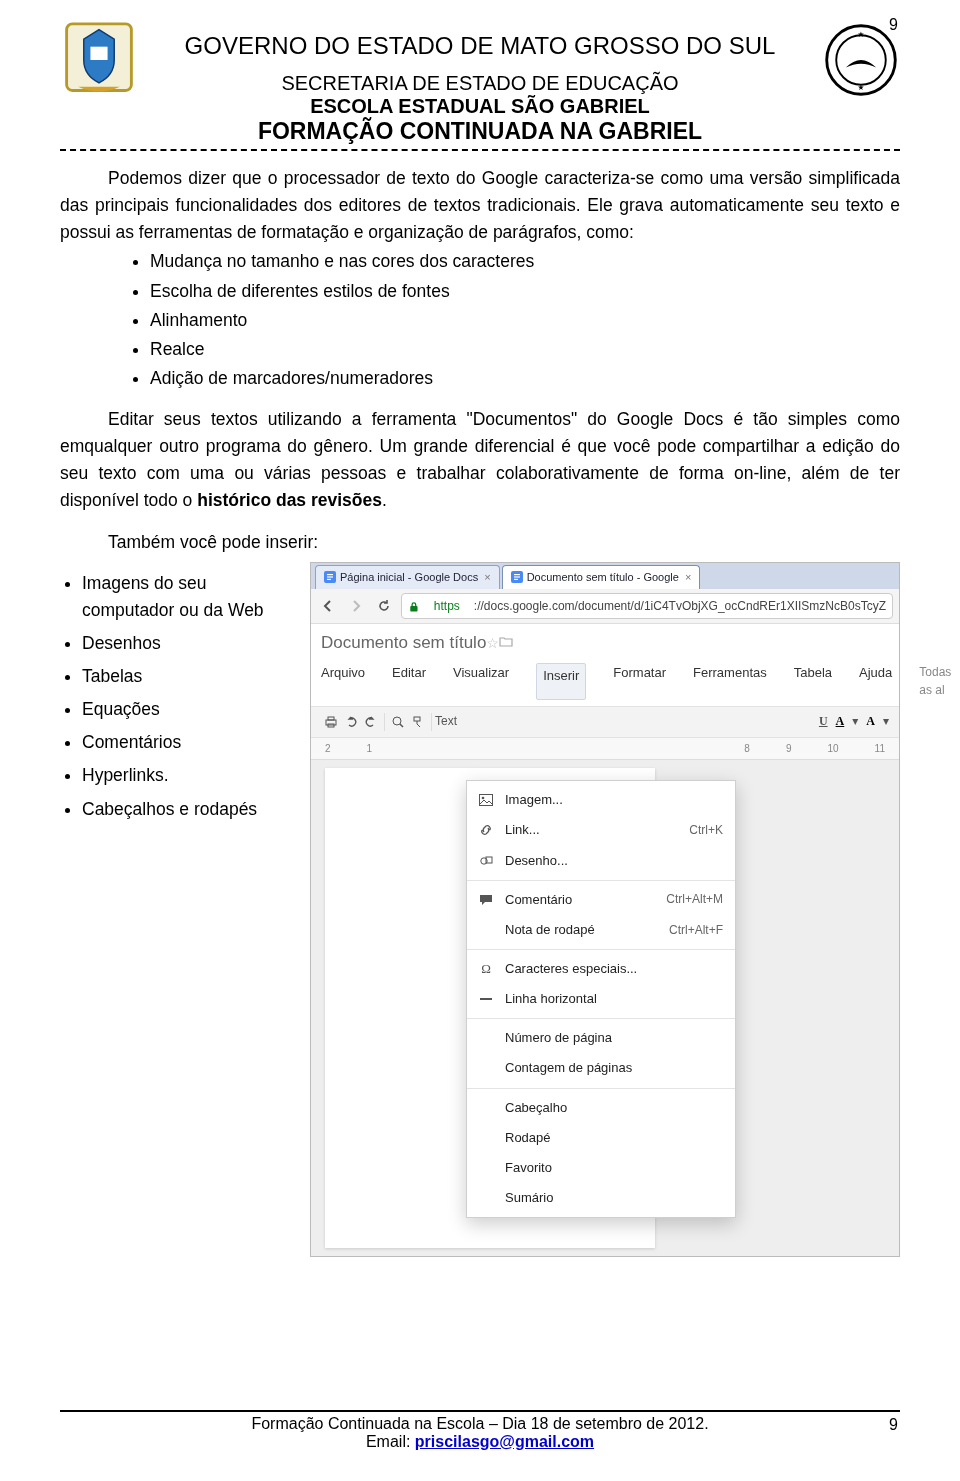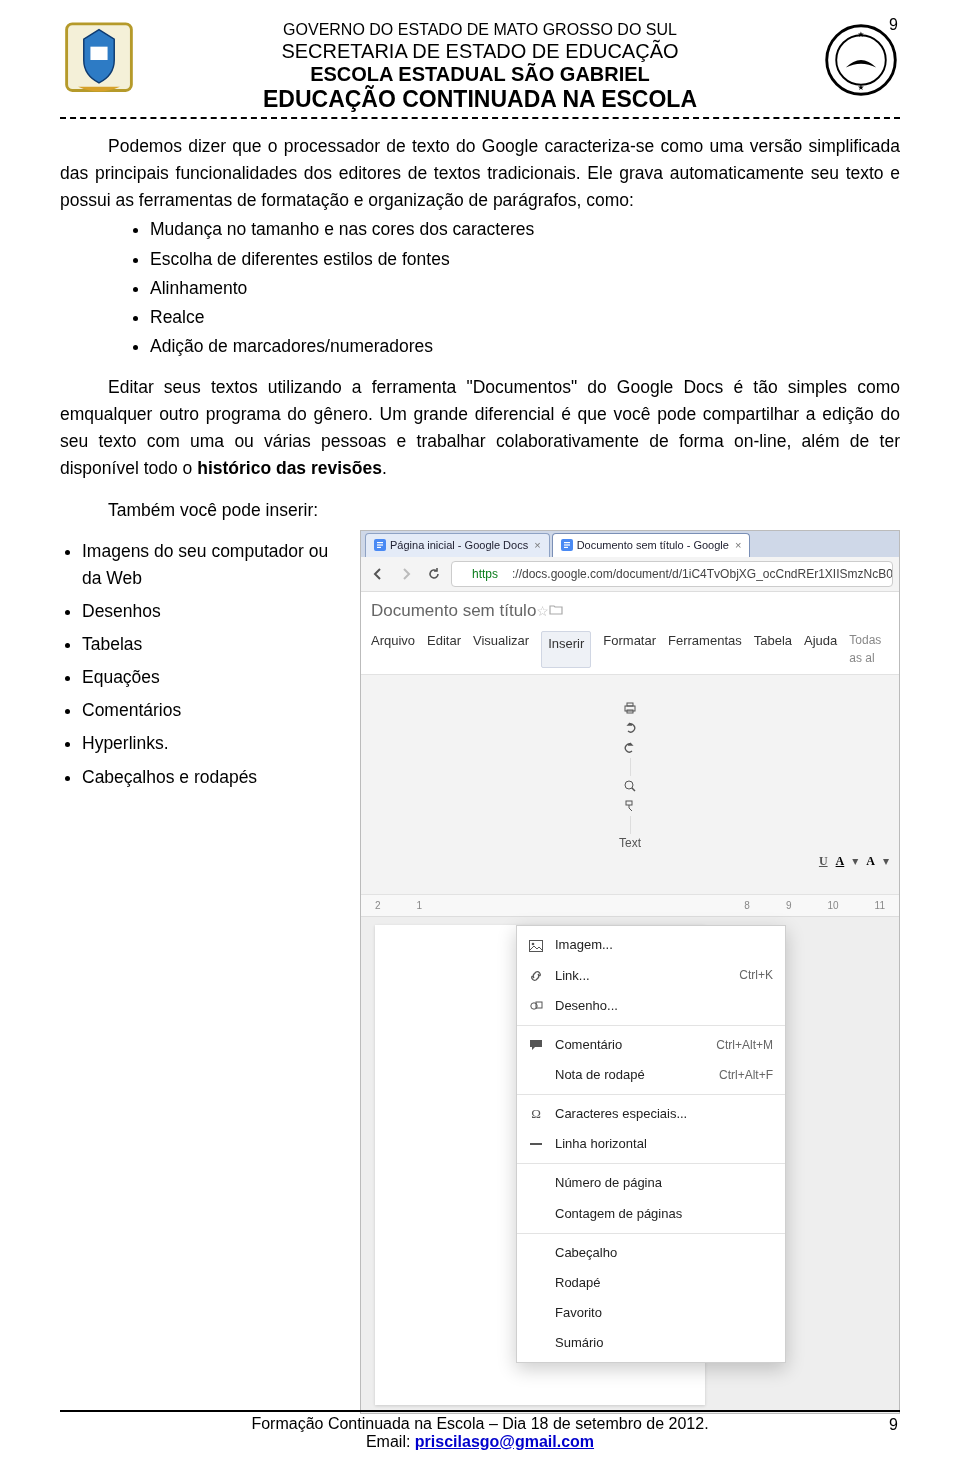--- a/index.html
+++ b/index.html
@@ -24,21 +24,21 @@
   .letterhead {
     display: flex;
     align-items: flex-start;
     gap: 10px;
     margin-bottom: 2px;
   }
   .letterhead-center {
     flex: 1;
     text-align: center;
   }
-  .letterhead-center .l1 { font-size: 16px; margin: 1px; }
+  .letterhead-center .l1 { font-size: 24px; margin: 12px; }
   .letterhead-center .l2 { font-size: 20px; margin: 0; }
   .letterhead-center .l3 { font-size: 20px; font-weight: bold; margin: 0; }
   .letterhead-center .l4 { font-size: 23px; font-weight: bold; margin: 0; }
   .badge-left, .badge-right {
     width: 78px; height: 80px; flex: 0 0 78px;
   }
   .badge-left svg, .badge-right svg { width: 100%; height: 100%; }
   .dashed-sep {
     border: none;
     border-top: 2px dashed #000;
@@ -71,21 +71,21 @@
   }
   .two-col .left { width: 290px; }
   .two-col .right { flex: 1; }
   
   .browser {
     border: 1px solid #bbb;
     font-family: "Segoe UI", Arial, sans-serif;
     font-size: 12px;
     color: #222;
     background: #fff;
-    width: 540px;
+    width: 590px;
   }
   .tabstrip {
     display: flex;
     background: #cfd8e8;
     height: 26px;
     align-items: flex-end;
     padding-left: 4px;
     gap: 2px;
   }
   .tab {
@@ -133,29 +133,29 @@
   }
   .https { color: #0a7d1b; }
   .omnibox .lockico { width: 13px; height: 13px; }
   .docs-header {
     padding: 6px 10px 0 10px;
   }
   .doc-title-row { display: flex; align-items: center; font-size: 17px; color: #666; }
   .doc-title-row .star { color: #bbb; font-size: 14px; }
   .doc-title-row .folder { width:14px; height:14px; }
   .doc-menu {
-    display: flex; gap: 12px; font-size: 13px; color: #333;
+    display: flex; gap: 27px; font-size: 13px; color: #333;
     padding: 6px 0 6px 0;
   }
   .doc-menu .active { background:#eef1f6; padding:2px 6px; border:1px solid #d0d6e3; border-radius:2px; }
   .hint { margin-left:auto; color:#888; font-size:12px; }
   .docs-toolbar {
     display:flex; align-items:center; gap:0;
     background:#f3f3f3; border-top:1px solid #e2e2e2; border-bottom:1px solid #e2e2e2;
-    padding:23px 10px; font-size:12px; color:#555;flex-direction:column;
+    padding:5px 10px; font-size:12px; color:#555;
   }
   .toolbtn { width:20px; height:20px; display:flex; align-items:center; justify-content:center; border-radius:2px; }
   .sep { width:1px; height:18px; background:#ddd; margin:0 3px; }
   .fmtcluster { margin-left:auto; display:flex; gap:8px; align-items:center; font-family: "Times New Roman", serif;}
   .under { text-decoration:underline; font-weight:bold; }
   .A1 { color:#000; font-weight:bold; text-decoration:underline; }
   .A2 { font-weight:bold; color:#000; }
   .docbody {
     position:relative;
     background:#eeeeee;
@@ -169,21 +169,21 @@
   .docpage {
     background:#fff;
     margin:8px 0 0 14px;
     width:330px; height:480px;
     box-shadow:0 1px 3px rgba(0,0,0,.15);
     padding:30px 24px;
     font-size:12px; color:#333;
   }
   .docpage .linelabel { font-size:12px; color:#333; }
   .context-menu {
-    position:absolute; top:0; left:155px;
+    position:absolute; top:12px; left:155px;
     width:270px;
     background:#fff; border:1px solid #cfcfcf;
     box-shadow:0 6px 18px rgba(0,0,0,.2);
     font-size:13px; color:#222;
     padding:4px 0;
   }
   .context-menu hr { border:none; border-top:1px solid #e3e3e3; margin:4px 0; }
   .menu-item {
     display:flex; align-items:center; gap:10px;
     padding:5px 12px 5px 10px;
@@ -216,21 +216,21 @@
         <rect x="6" y="4" width="68" height="70" rx="6" fill="#f4f0d8" stroke="#b59a2a" stroke-width="3"></rect>
         <path d="M40 10 L56 20 V42 Q56 58 40 66 Q24 58 24 42 V20 Z" fill="#2d7bc5" stroke="#0d3a70" stroke-width="1.5"></path>
         <rect x="31" y="28" width="18" height="14" fill="#fff"></rect>
         <path d="M18 70 Q40 80 62 70" fill="#d6a12a"></path>
       </svg>
     </div>
     <div class="letterhead-center">
       <p class="l1">GOVERNO DO ESTADO DE MATO GROSSO DO SUL</p>
       <p class="l2">SECRETARIA DE ESTADO DE EDUCAÇÃO</p>
       <p class="l3">ESCOLA ESTADUAL SÃO GABRIEL</p>
-      <p class="l4">EDUCAÇÃO CONTINUADA NA ESCOLA</p>
+      <p class="l4">FORMAÇÃO CONTINUADA NA GABRIEL</p>
     </div>
     <div class="badge-right">
       <svg viewBox="0 0 80 84">
         <circle cx="40" cy="42" r="36" fill="#fff" stroke="#000" stroke-width="3"></circle>
         <circle cx="40" cy="42" r="26" fill="none" stroke="#000" stroke-width="2"></circle>
         <path d="M24 50 Q40 34 56 50 Q40 42 24 50 Z" fill="#000"></path>
         <text x="40" y="18" text-anchor="middle" font-size="8">★</text>
         <text x="40" y="74" text-anchor="middle" font-size="8">★</text>
       </svg>
     </div>

